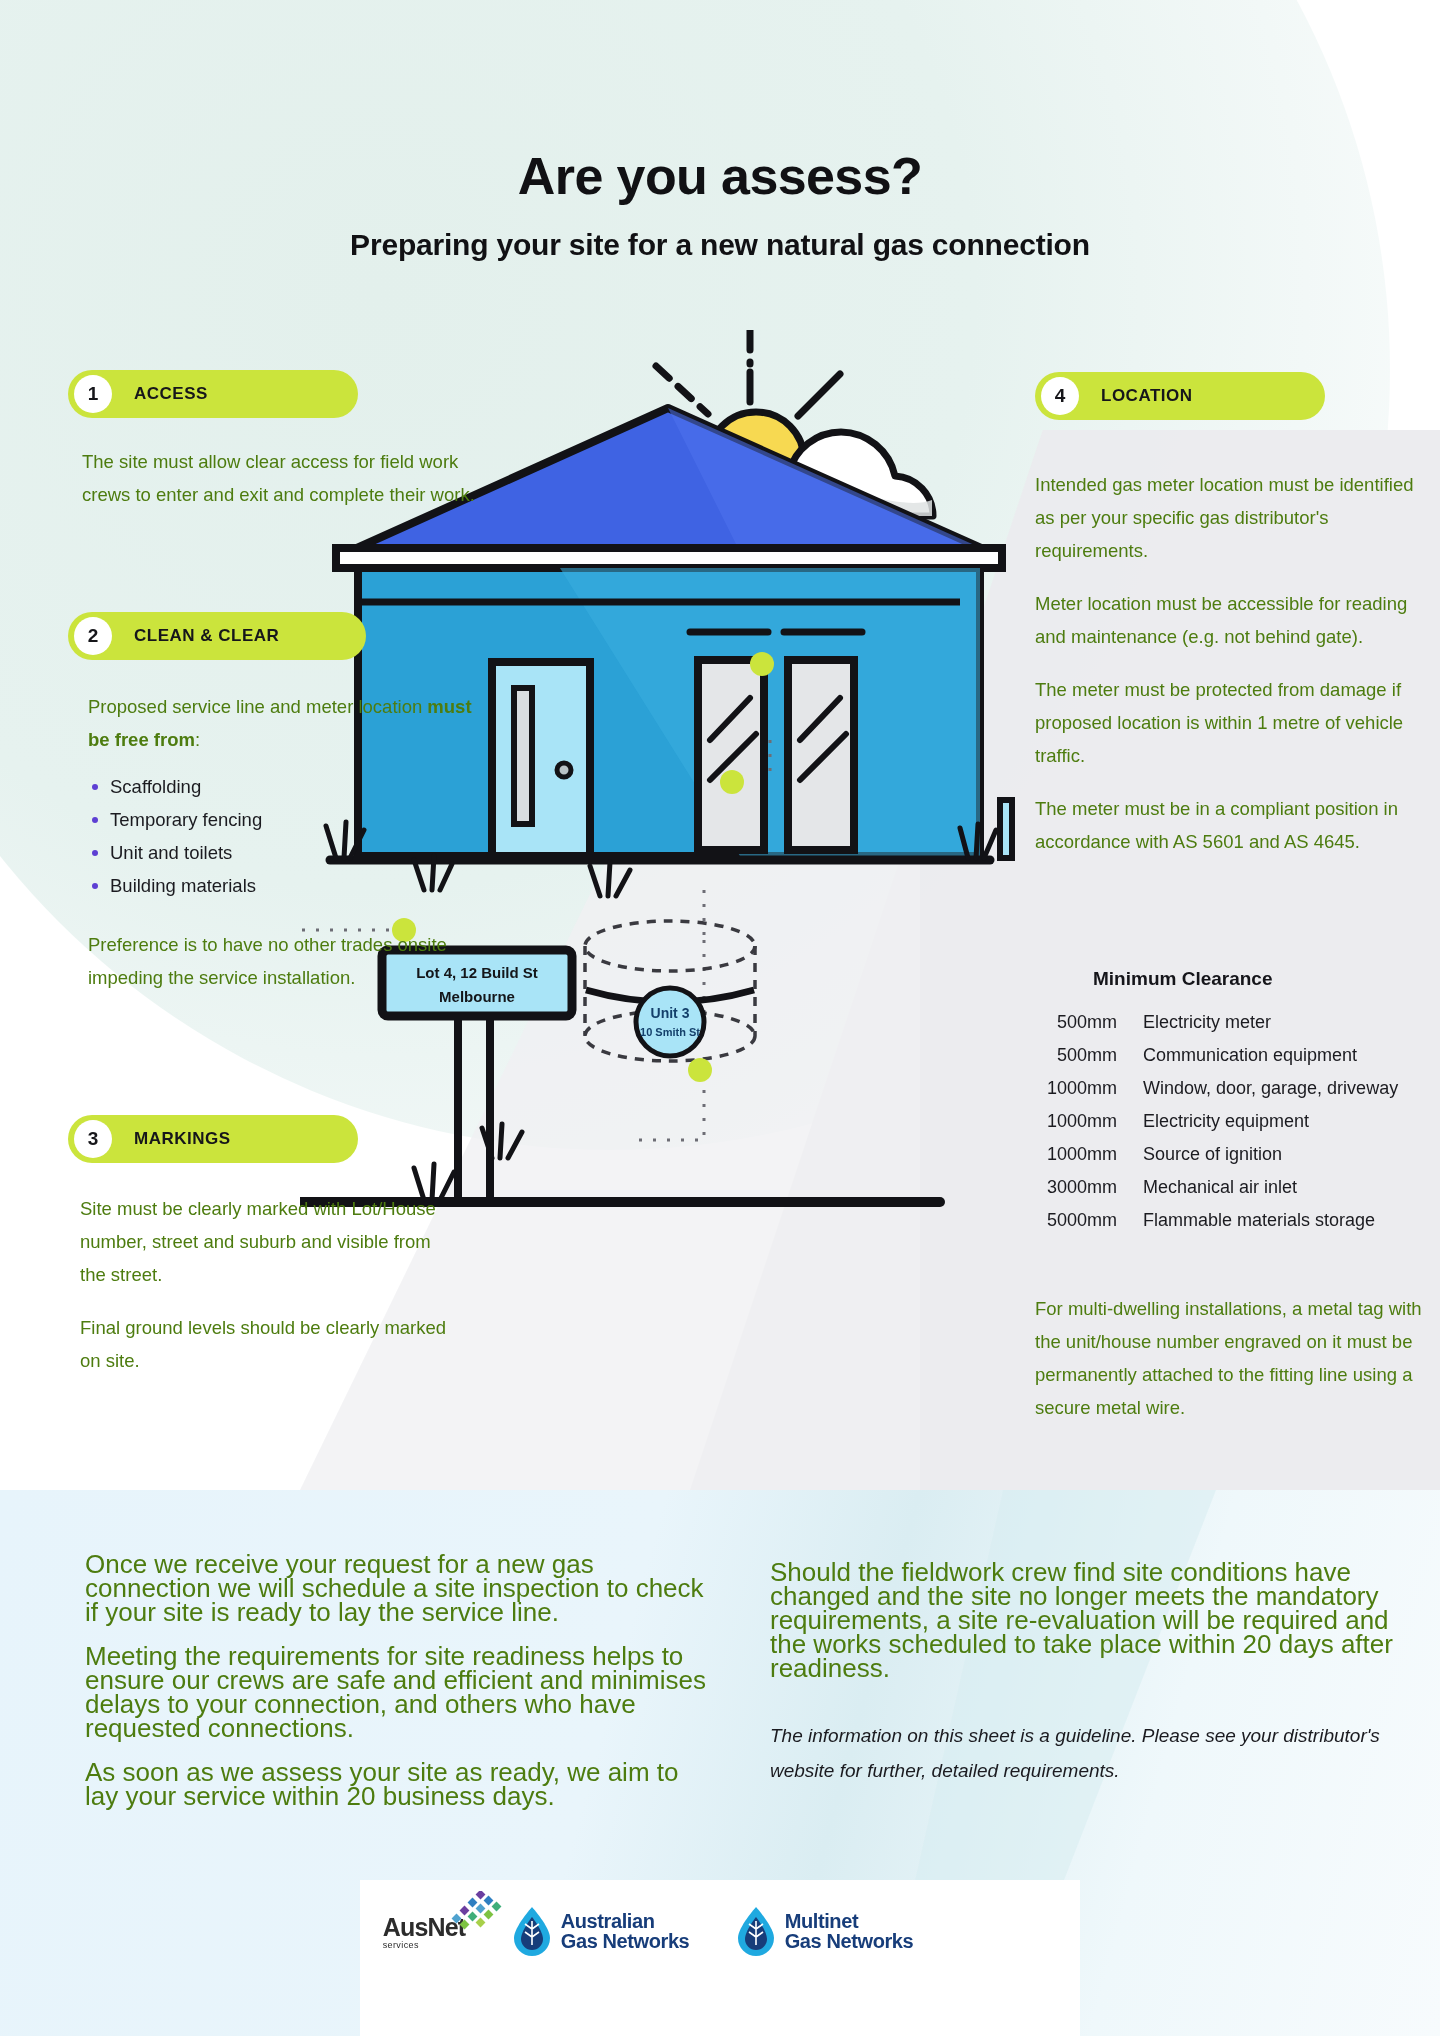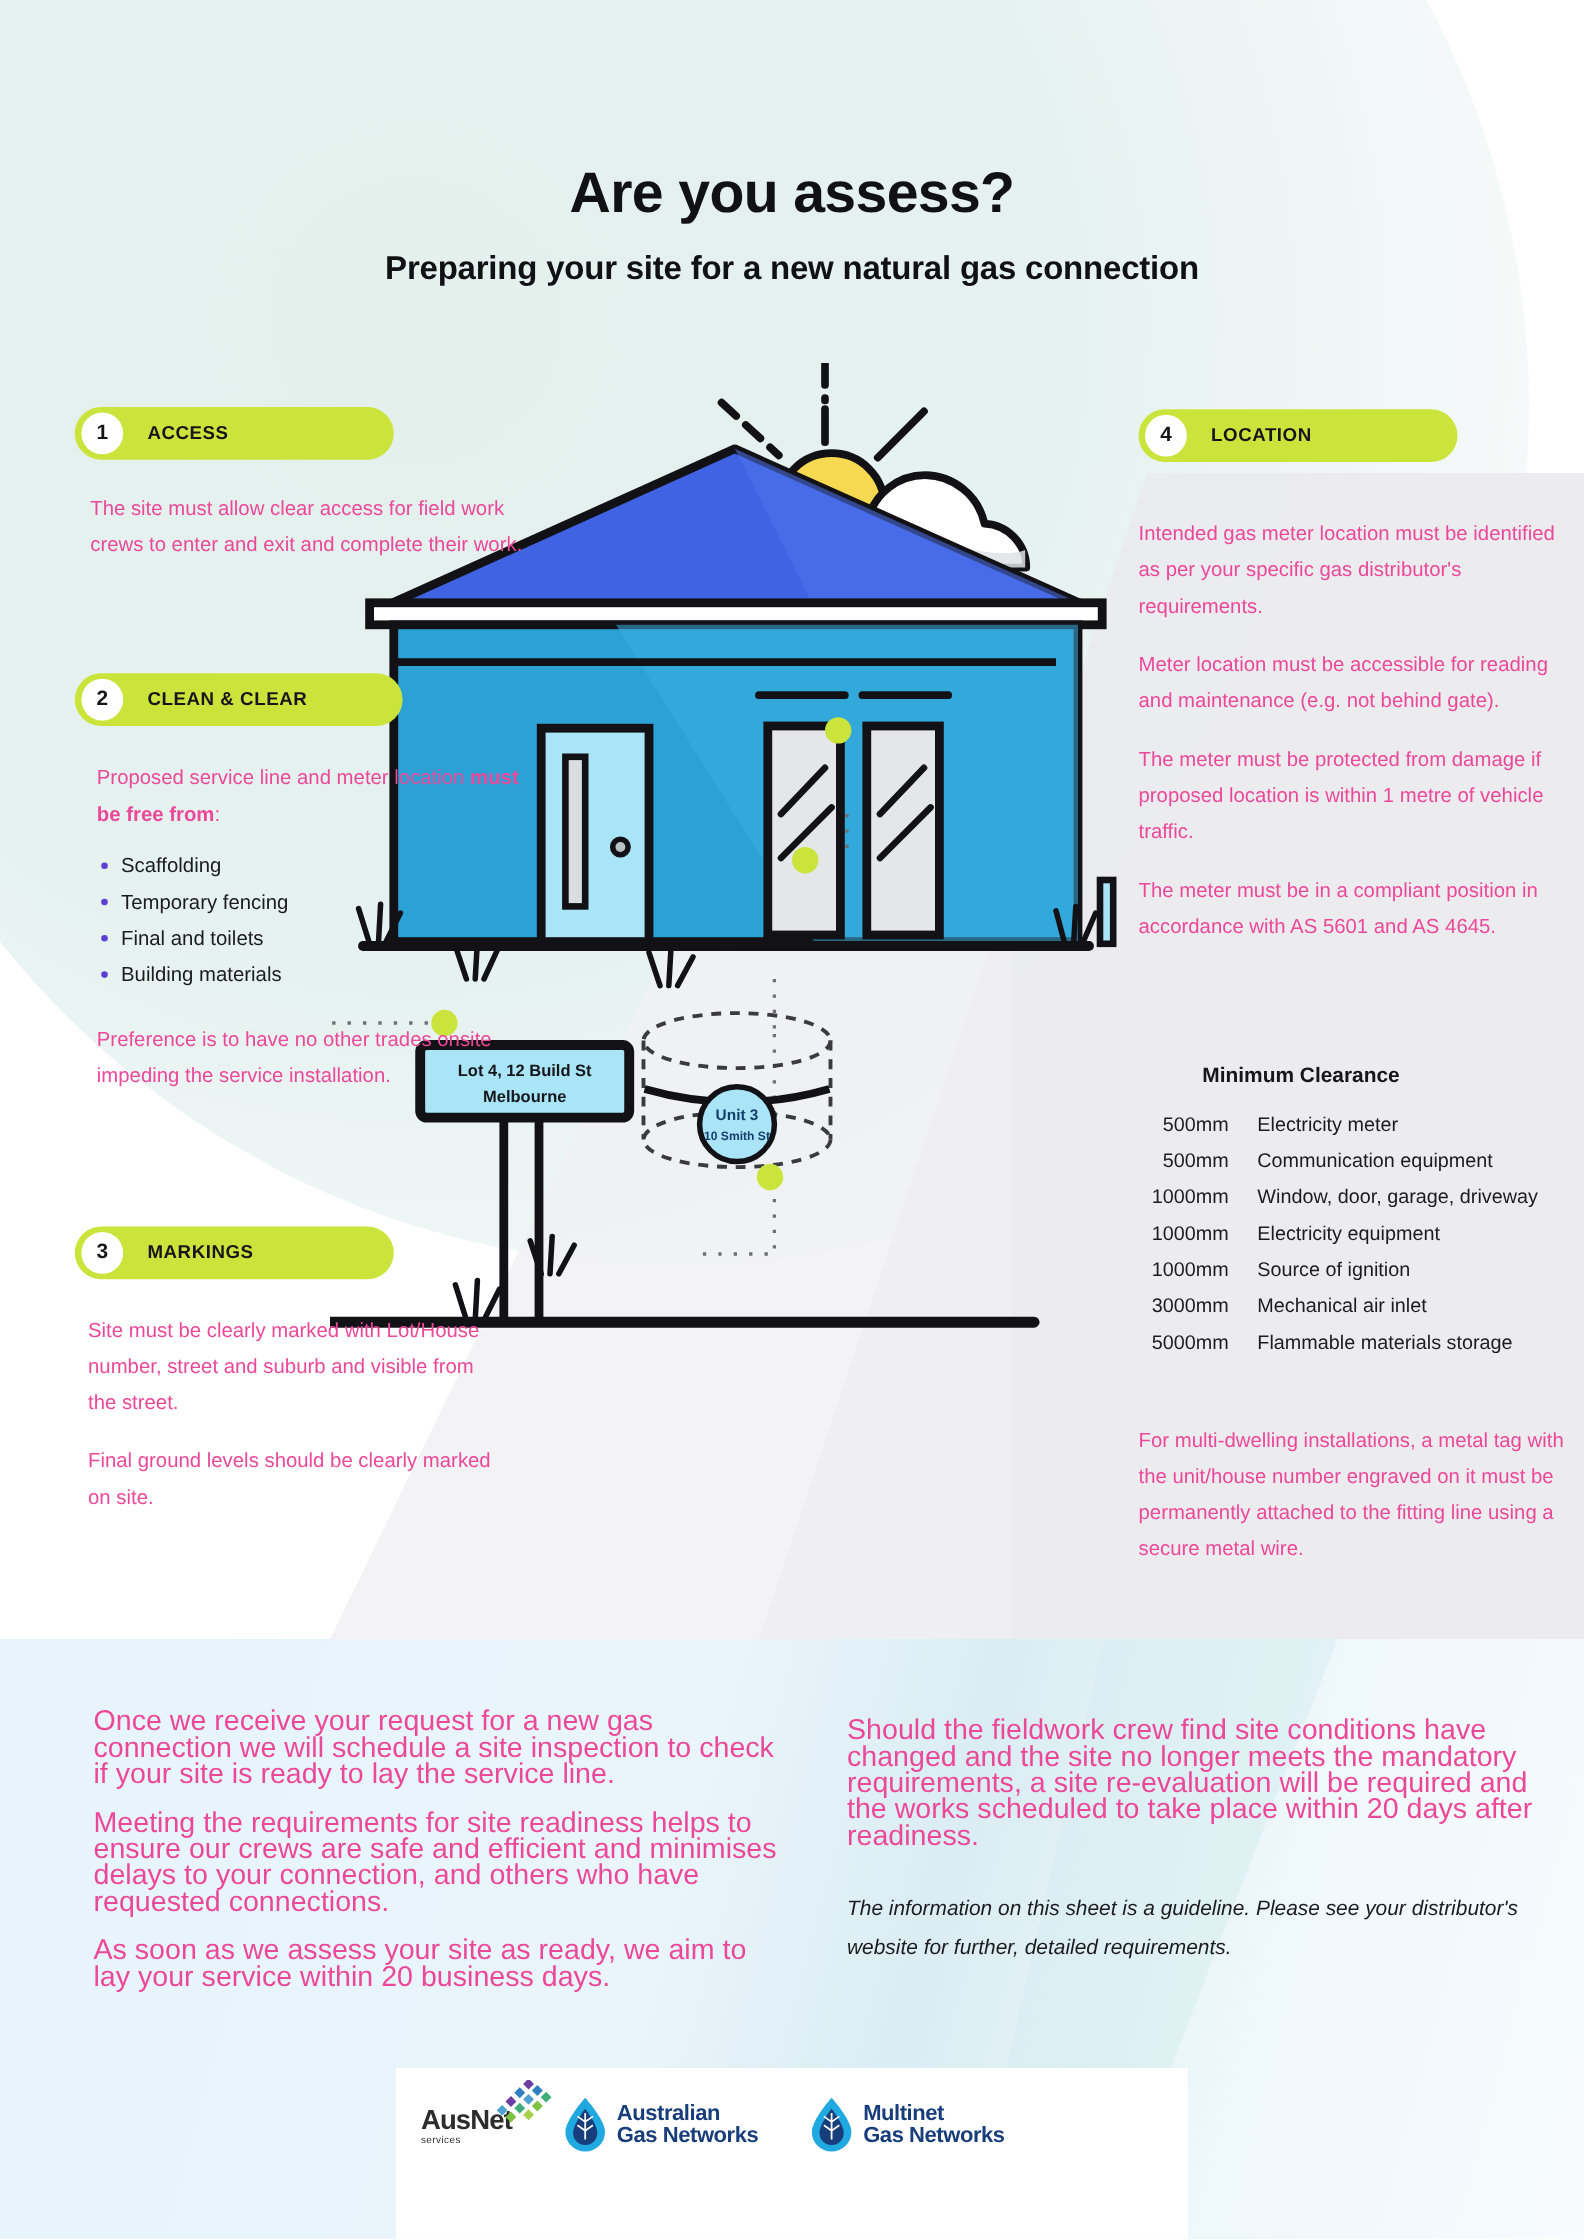--- a/index.html
+++ b/index.html
@@ -121,21 +121,21 @@
     font-size: 17px;
     font-weight: bold;
     color: #16161a;
     letter-spacing: .5px;
   }
 
   
   .para {
     font-size: 18.5px;
     line-height: 33px;
-    color: #ec4899;
+    color: #4d7c0f;
   }
   .para + .para { margin-top: 20px; }
   .bold { font-weight: bold; }
 
   ul.bullets { list-style: none; margin-top: 14px; }
   ul.bullets li {
     font-size: 18.5px;
     line-height: 33px;
     color: #1b1b20;
     padding-left: 22px;
@@ -331,21 +331,21 @@
 
   <div class="pill" style="left:68px; top:612px; width:298px;">
     <div class="pill-num">2</div>
     <div class="pill-label">CLEAN &amp; CLEAR</div>
   </div>
   <div class="col-left" style="left:88px; top:690px;">
     <p class="para"><span>Proposed service line and meter location </span><span class="bold">must be free from</span><span>:</span></p>
     <ul class="bullets">
       <li>Scaffolding</li>
       <li>Temporary fencing</li>
-      <li>Final and toilets</li>
+      <li>Unit and toilets</li>
       <li>Building materials</li>
     </ul>
     <p class="para" style="margin-top:26px;">Preference is to have no other trades onsite impeding the service installation.</p>
   </div>
 
   <div class="pill" style="left:68px; top:1115px; width:290px;">
     <div class="pill-num">3</div>
     <div class="pill-label">MARKINGS</div>
   </div>
   <div class="col-left" style="left:80px; top:1192px; width:372px;">

